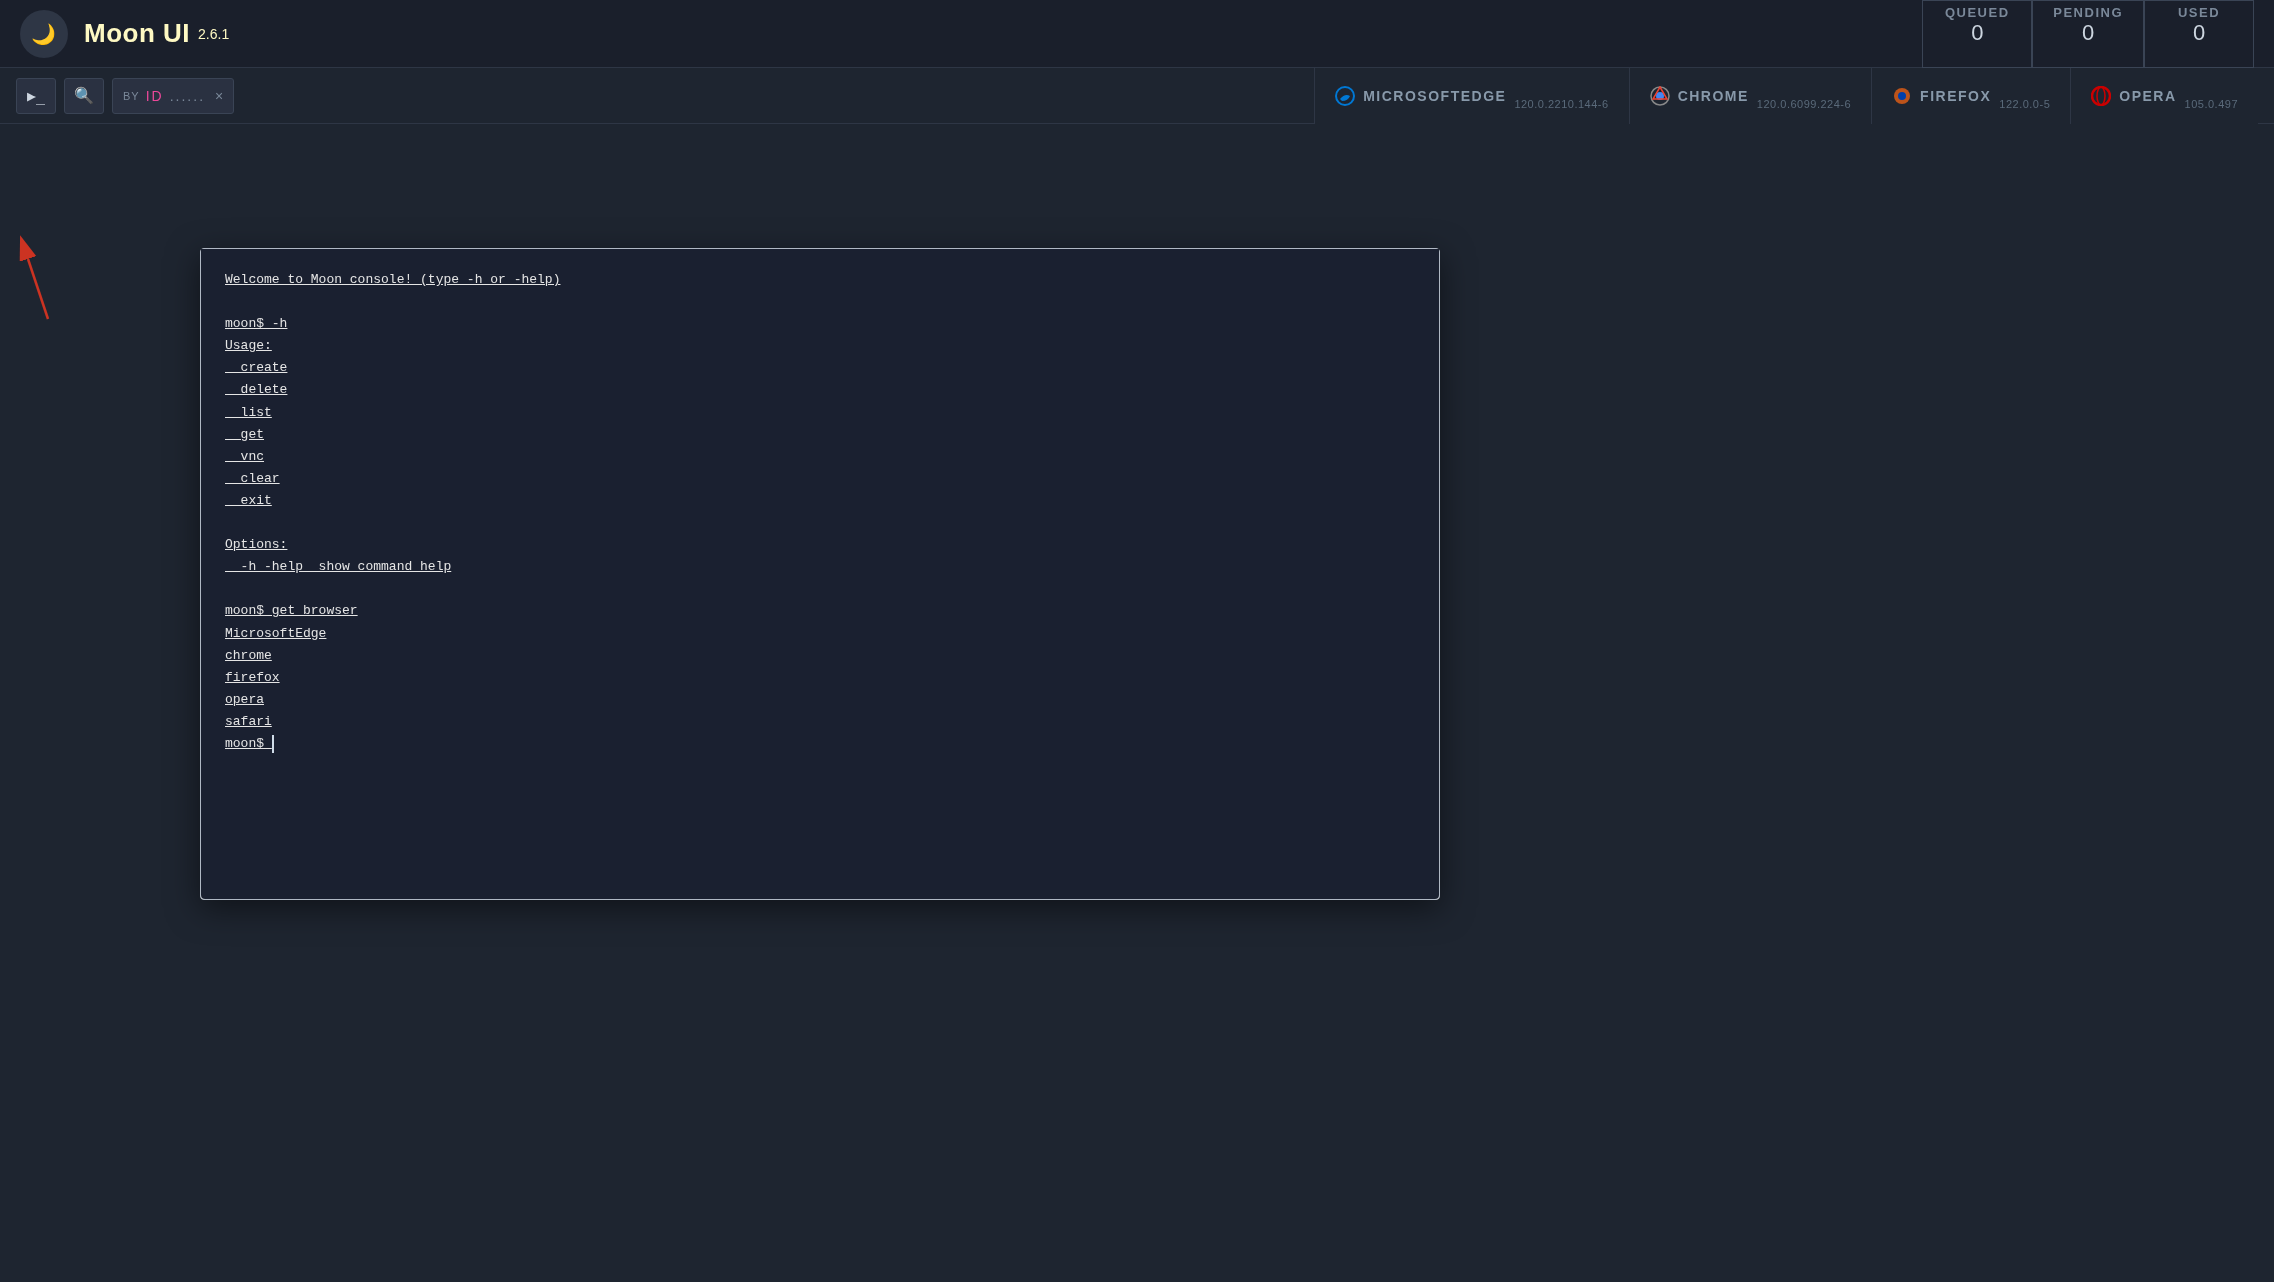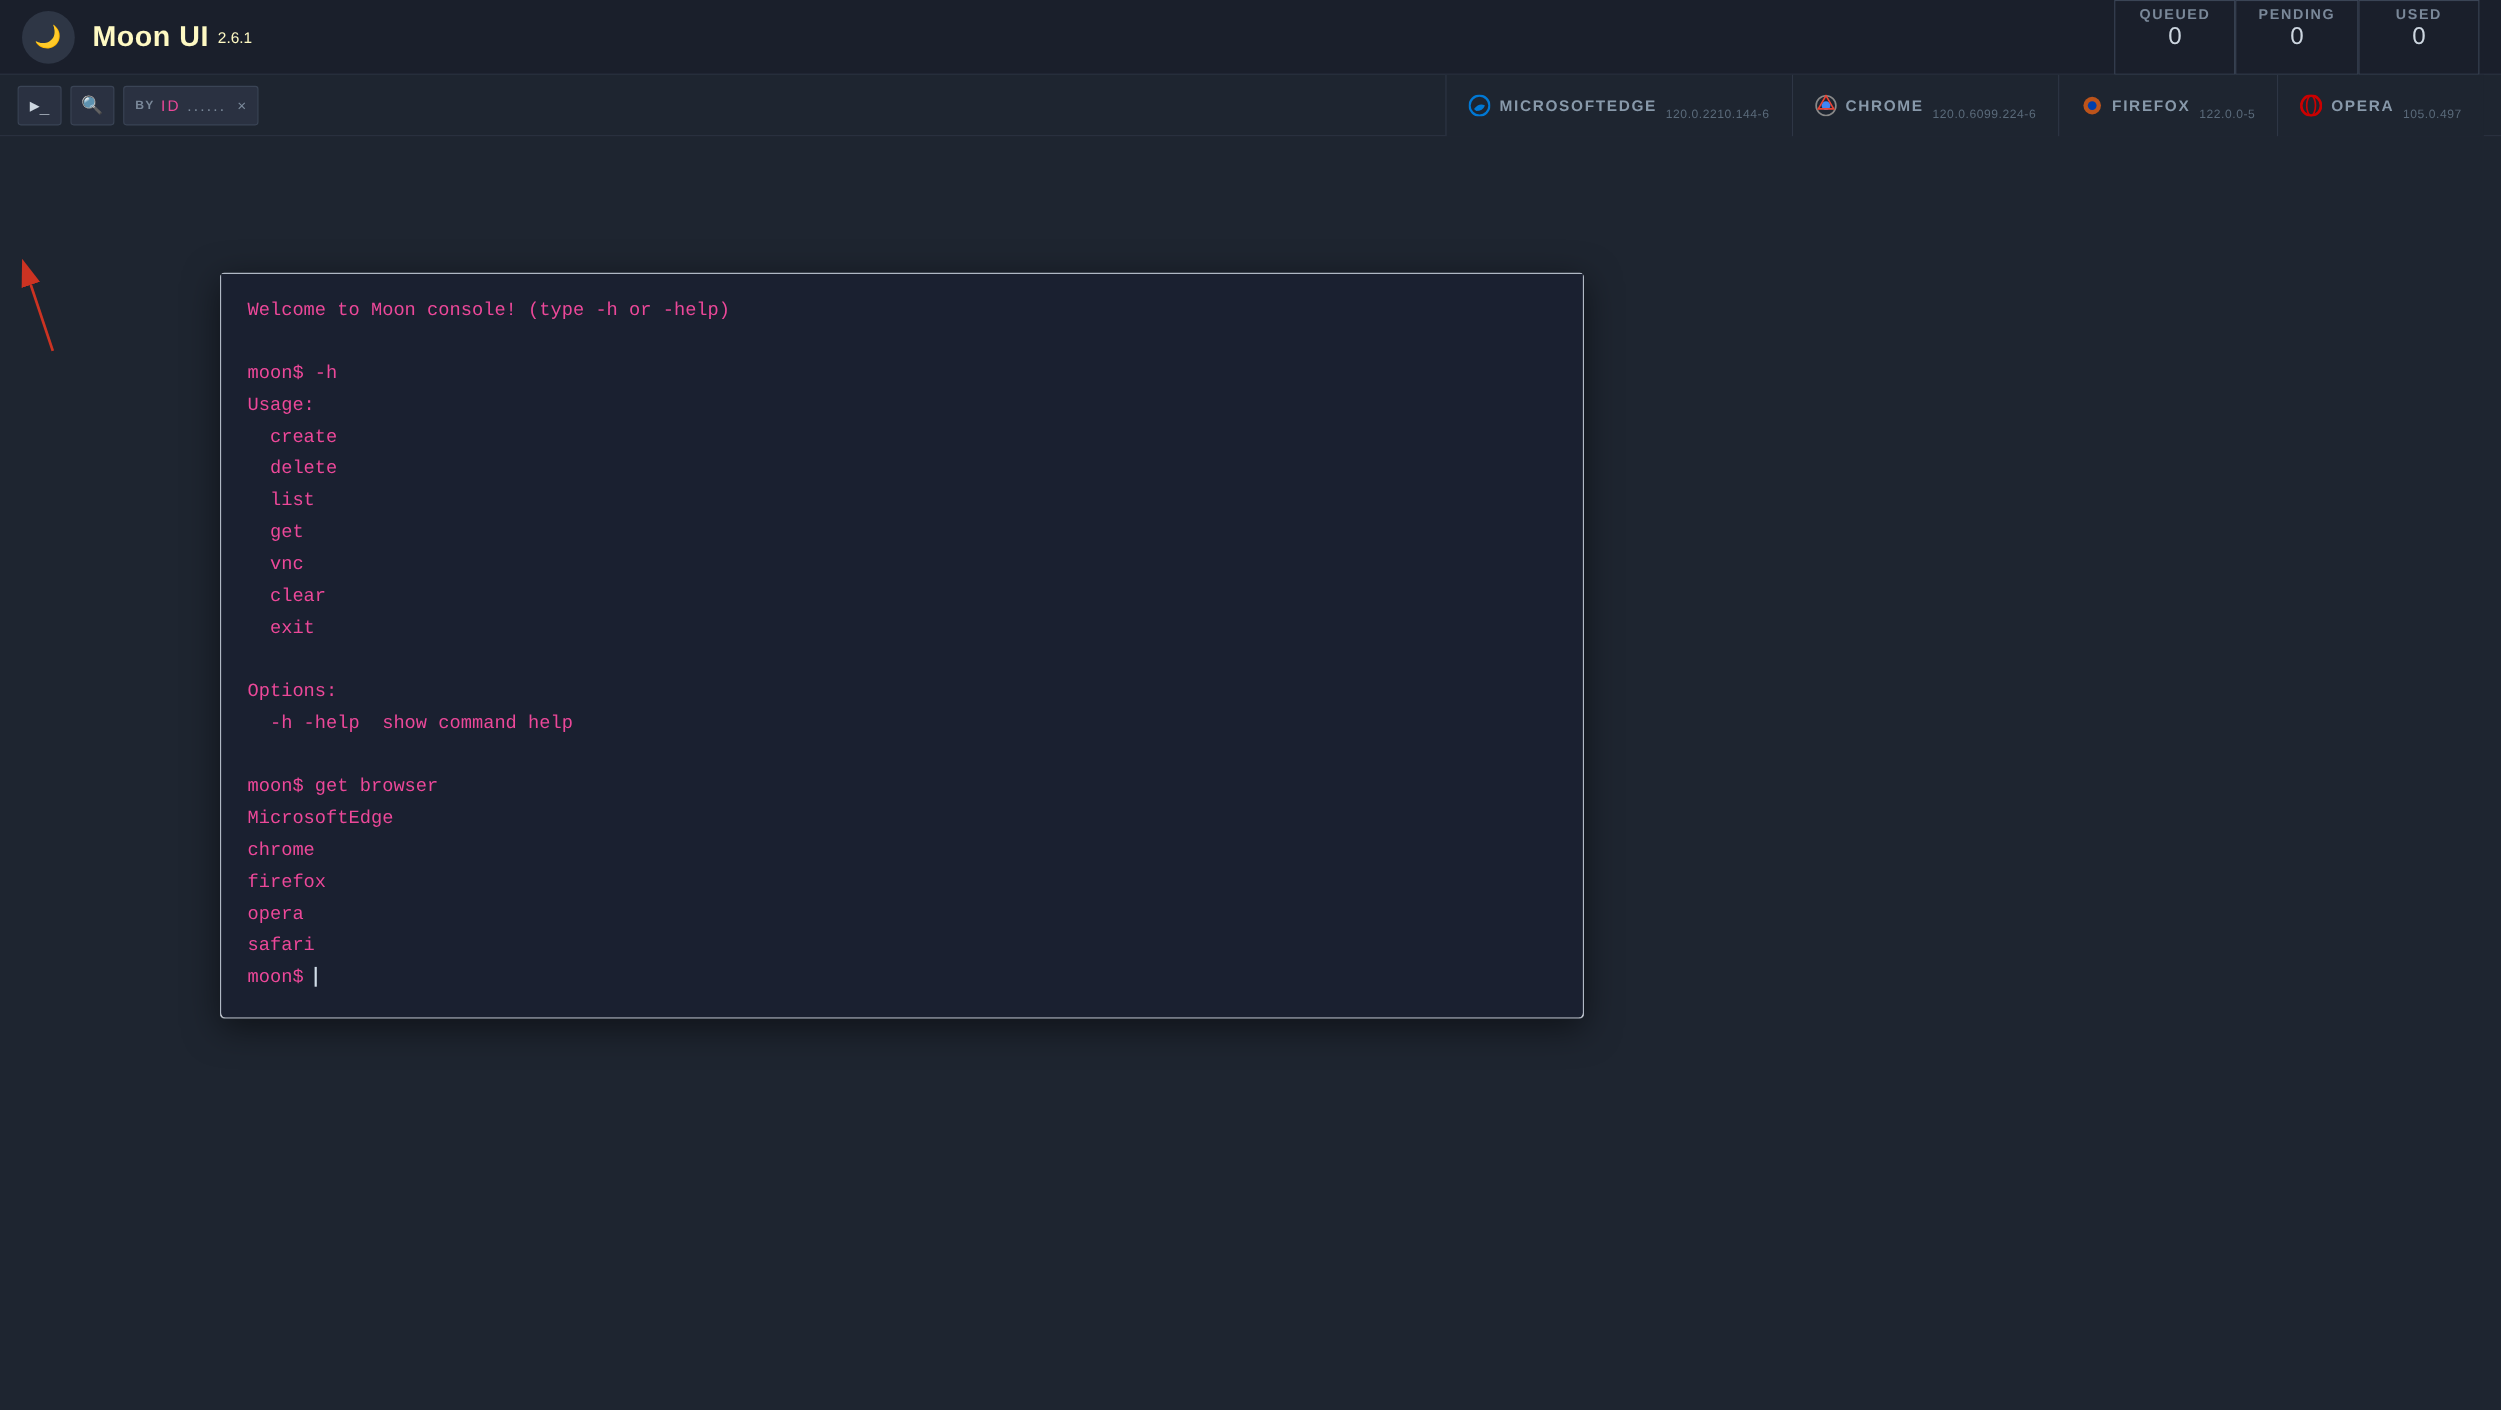--- a/index.html
+++ b/index.html
@@ -106,21 +106,21 @@
       border-radius: 3px;
       height: 36px;
       padding: 0 10px;
       gap: 6px;
       font-size: 14px;
       color: #8899aa;
     }
     .filter-pill .by-label {
       font-size: 11px;
       color: #7a8899;
-      font-weight: 700;
+      font-weight: 400;
       letter-spacing: 1px;
     }
     .filter-pill .filter-text {
       color: #ec4899;
       letter-spacing: 2px;
     }
     .filter-close {
       cursor: pointer;
       color: #7a8899;
       font-size: 14px;
@@ -217,27 +217,28 @@
       font-size: 20px;
       color: #5a6a7a;
       background: none;
       border: none;
       line-height: 1;
     }
     .modal-body {
       background: #1a2030;
       padding: 20px 24px;
       font-family: 'Courier New', Courier, monospace;
-      font-size: 17px;
+      font-size: 13px;
       line-height: 1.7;
-      color: #ec4899;
+      color: #e5e5e5;
       min-height: 650px;
       border-radius: 0 0 4px 4px;
       overflow-y: auto;
       white-space: pre;
+      text-decoration: underline;
     }
     .cursor {
       display: inline-block;
       width: 2px;
       height: 18px;
       background: #d0dce8;
       vertical-align: middle;
       animation: blink 1s step-end infinite;
     }
     @keyframes blink { 0%,100%{opacity:1} 50%{opacity:0} }

